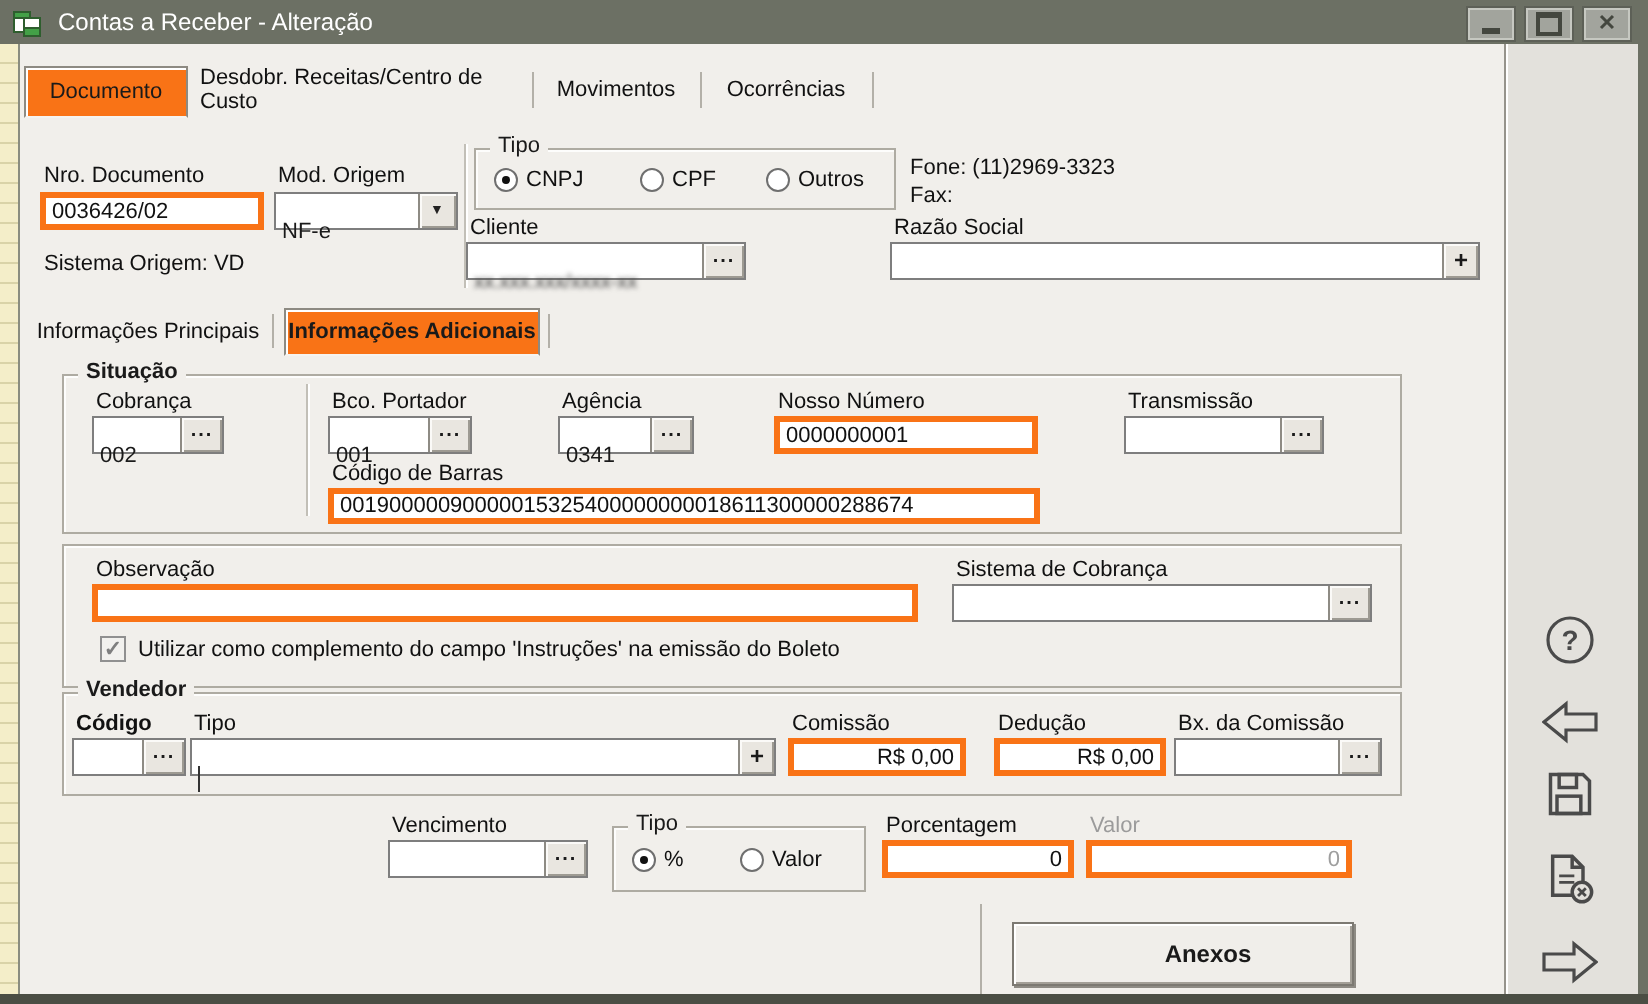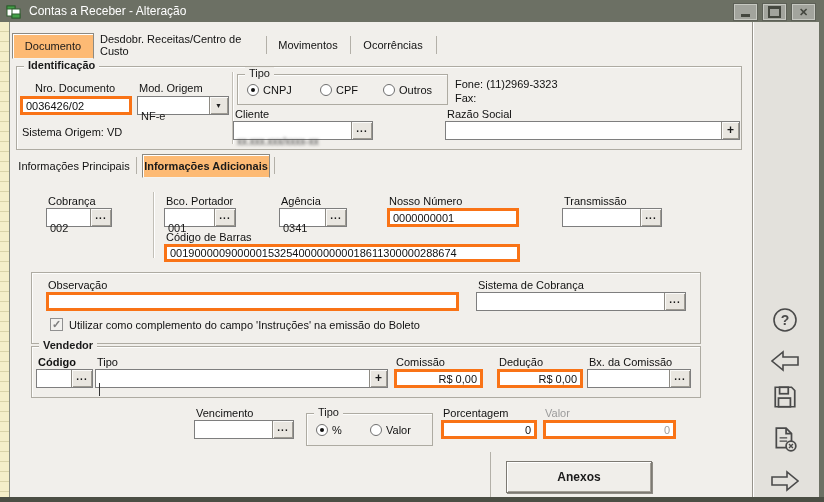--- a/index.html
+++ b/index.html
@@ -19,21 +19,21 @@
   .glyph-max{width:9px;height:7px;border:2px solid #44473f;border-top-width:3px;}
   .glyph-close{color:#44473f;font-weight:bold;font-size:11px;line-height:11px;}
   
   .left-sliver{position:absolute;left:0;top:22px;width:9px;height:475px;background:#f4eec9;
     background-image:repeating-linear-gradient(to bottom,#f4eec9 0 9px,#d9d3a8 9px 10px);border-right:1px solid #8a8d80;}
   .right-frame{position:absolute;left:818px;top:22px;width:6px;height:480px;background:#6c7064;}
   .bottom-frame{position:absolute;left:0;top:497px;width:824px;height:5px;background:#4b4e44;}
   
   .body{position:absolute;left:9px;top:22px;width:809px;height:475px;background:#f1efeb;}
   
-  .tab-sel{position:absolute;background:#fdba74;border:1px solid #8d8a82;border-bottom-color:#f5f3ef;
+  .tab-sel{position:absolute;background:#f97316;border:1px solid #8d8a82;border-bottom-color:#f5f3ef;
     display:flex;align-items:center;justify-content:center;box-shadow:inset 1px 1px 0 #ffffff;cursor:default;}
   .tab-flat{position:absolute;display:flex;align-items:center;justify-content:center;cursor:default;color:#111;}
   .tab-sep{position:absolute;width:1px;background:#b3b0a8;}
   
   .gbox{position:absolute;border:1px solid #aeaba2;box-shadow:inset 1px 1px 0 #fdfdfc;}
   .gbox>.legend{position:absolute;top:-8px;left:7px;background:#f1efeb;padding:0 4px;font-weight:bold;white-space:nowrap;}
   .gbox>.legend.normal{font-weight:normal;}
   .vline{position:absolute;width:1px;background:#c2bfb7;box-shadow:1px 0 0 #ffffff;}
   
   .lbl{position:absolute;white-space:nowrap;color:#111;}
@@ -53,21 +53,21 @@
   .caret{width:1px;height:13px;background:#333;}
   
   .radio{position:absolute;width:12px;height:12px;border-radius:50%;background:#fff;border:1px solid #6f6f6f;
      box-sizing:border-box;cursor:default;}
   .radio.on::after{content:"";position:absolute;left:3px;top:3px;width:4px;height:4px;border-radius:50%;background:#111;}
   .checkbox{position:absolute;width:13px;height:13px;background:#f2f1ee;border:1px solid #909090;box-sizing:border-box;
      display:flex;align-items:center;justify-content:center;color:#7f7f7f;font-size:11px;font-weight:bold;cursor:default;}
   
   .pushbtn{position:absolute;background:#f0eeea;border:1px solid #7c7972;
      box-shadow:inset 1px 1px 0 #ffffff, inset -1px -1px 0 #a39f97, 1px 1px 0 #8e8b84;
-     display:flex;align-items:center;justify-content:center;font-weight:bold;font-size:12px;cursor:default;}
+     display:flex;align-items:center;justify-content:center;font-weight:bold;font-size:12px;cursor:default;padding-left:25px;}
   
   .sidebar{position:absolute;left:752px;top:22px;width:66px;height:475px;background:#e3e1dc;
      border-left:1px solid #96938b;box-shadow:inset 1px 0 0 #ffffff;}
   .side-icon{position:absolute;left:17px;width:32px;height:30px;display:flex;align-items:center;justify-content:center;cursor:default;}
   .side-icon svg{stroke:#4a4a4a;fill:none;stroke-width:1.6;}
 </style>
 </head>
 <body>
 
 <div id="app">
@@ -109,24 +109,21 @@
   <div class="tab-sep" style="left:266px;top:36px;height:18px;"></div>
   <div class="tab-flat" style="left:272px;top:33px;width:72px;height:24px;">
     <span>Movimentos</span>
   </div>
   <div class="tab-sep" style="left:350px;top:36px;height:18px;"></div>
   <div class="tab-flat" style="left:356px;top:33px;width:74px;height:24px;">
     <span>Ocorrências</span>
   </div>
   <div class="tab-sep" style="left:436px;top:36px;height:18px;"></div>
 
-  <div class="gbox" style="left:16px;top:66px;width:724px;height:82px;">
-    <span class="legend">Identificação</span>
-  </div>
-  <span class="lbl" style="left:22px;top:82px;margin-left:13px;">Nro. Documento</span>
+  <span class="lbl" style="left:22px;top:82px;">Nro. Documento</span>
   <input class="txt" style="left: 20px; top: 96px; width: 112px;" value="0036426/02">
   <span class="lbl" style="left:139px;top:82px;">Mod. Origem</span>
   <div class="fieldbtn" style="left:137px;top:96px;width:92px;">
     <span class="val">NF-e</span>
     <span class="btn arrow">▼</span>
   </div>
   <span class="lbl" style="left:22px;top:126px;">Sistema Origem: VD</span>
   <div class="vline" style="left:232px;top:72px;height:72px;"></div>
 
   <div class="gbox" style="left:237px;top:74px;width:209px;height:29px;">
@@ -155,20 +152,23 @@
 
   <div class="tab-flat" style="left:16px;top:155px;width:116px;height:21px;">
     <span>Informações Principais</span>
   </div>
   <div class="tab-sep" style="left:136px;top:157px;height:17px;"></div>
   <div class="tab-sel" style="left:142px;top:154px;width:126px;height:22px;font-weight:bold;">
     <span>Informações Adicionais</span>
   </div>
   <div class="tab-sep" style="left:274px;top:157px;height:17px;"></div>
 
+  <div class="gbox" style="left:31px;top:187px;width:668px;height:78px;">
+    <span class="legend">Situação</span>
+  </div>
   <span class="lbl" style="left:48px;top:195px;">Cobrança</span>
   <div class="fieldbtn" style="left:46px;top:208px;width:66px;">
     <span class="val">002</span>
     <span class="btn">...</span>
   </div>
   <div class="vline" style="left:153px;top:192px;height:66px;"></div>
 
   <span class="lbl" style="left:166px;top:195px;">Bco. Portador</span>
   <div class="fieldbtn" style="left:164px;top:208px;width:72px;">
     <span class="val">001</span>

